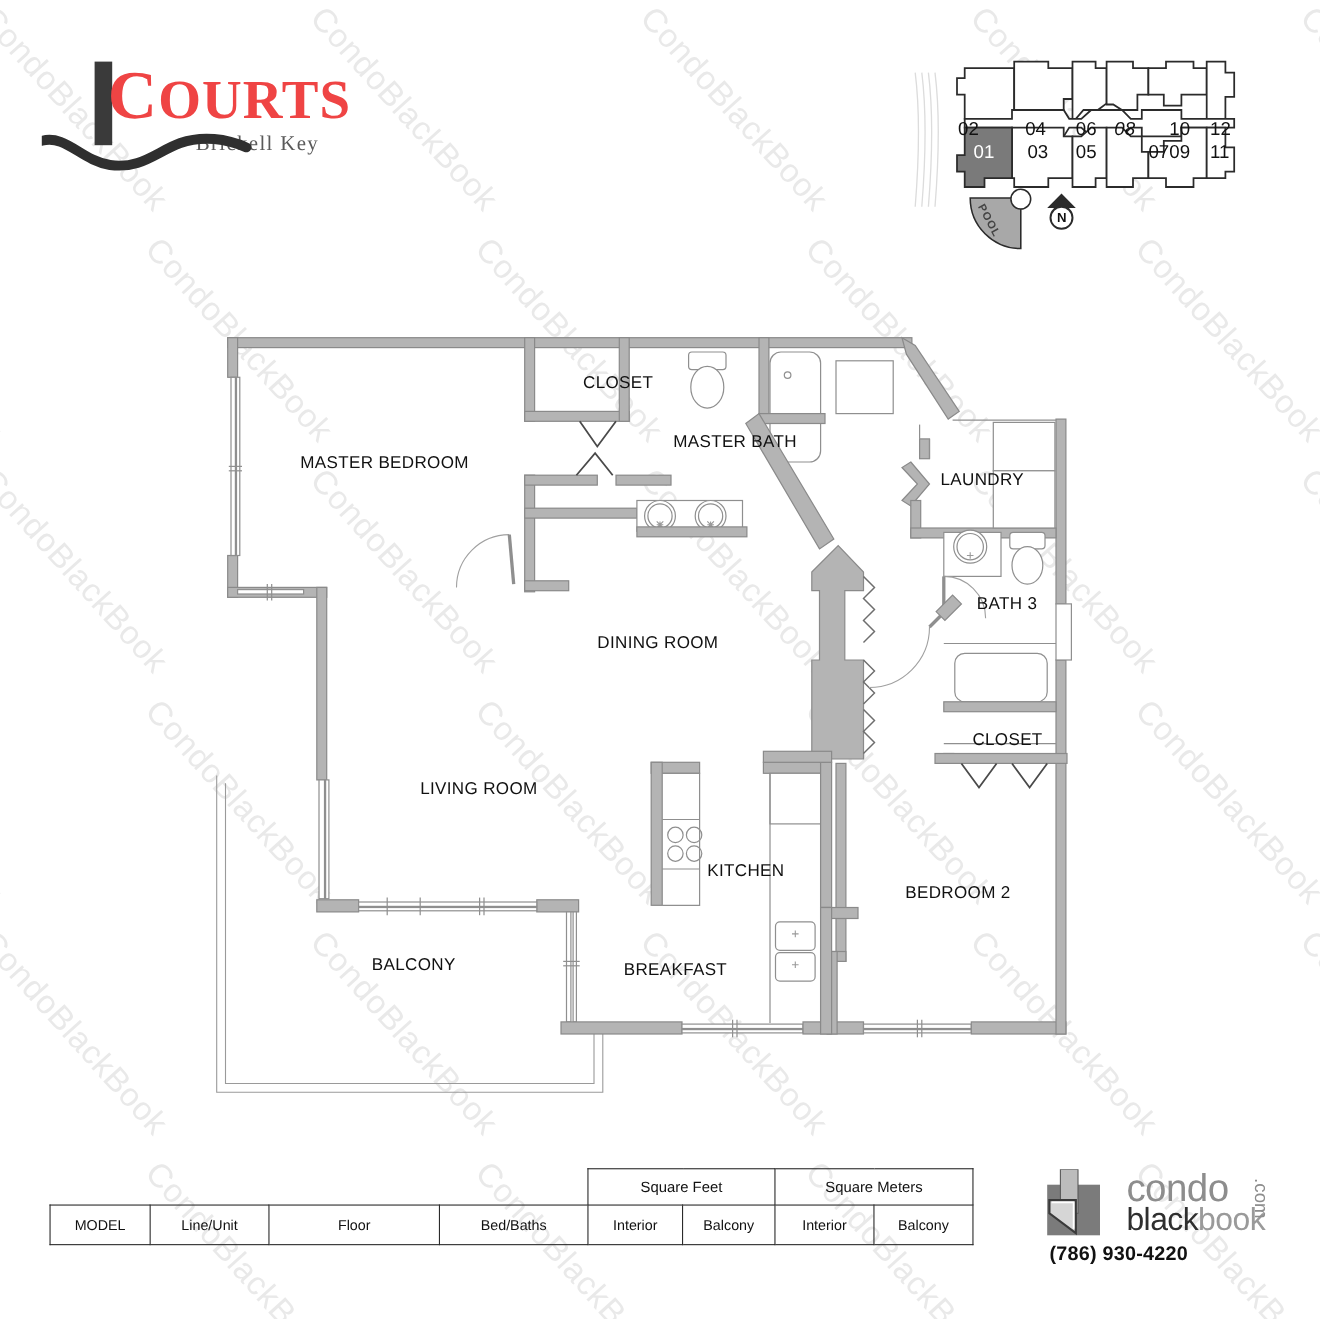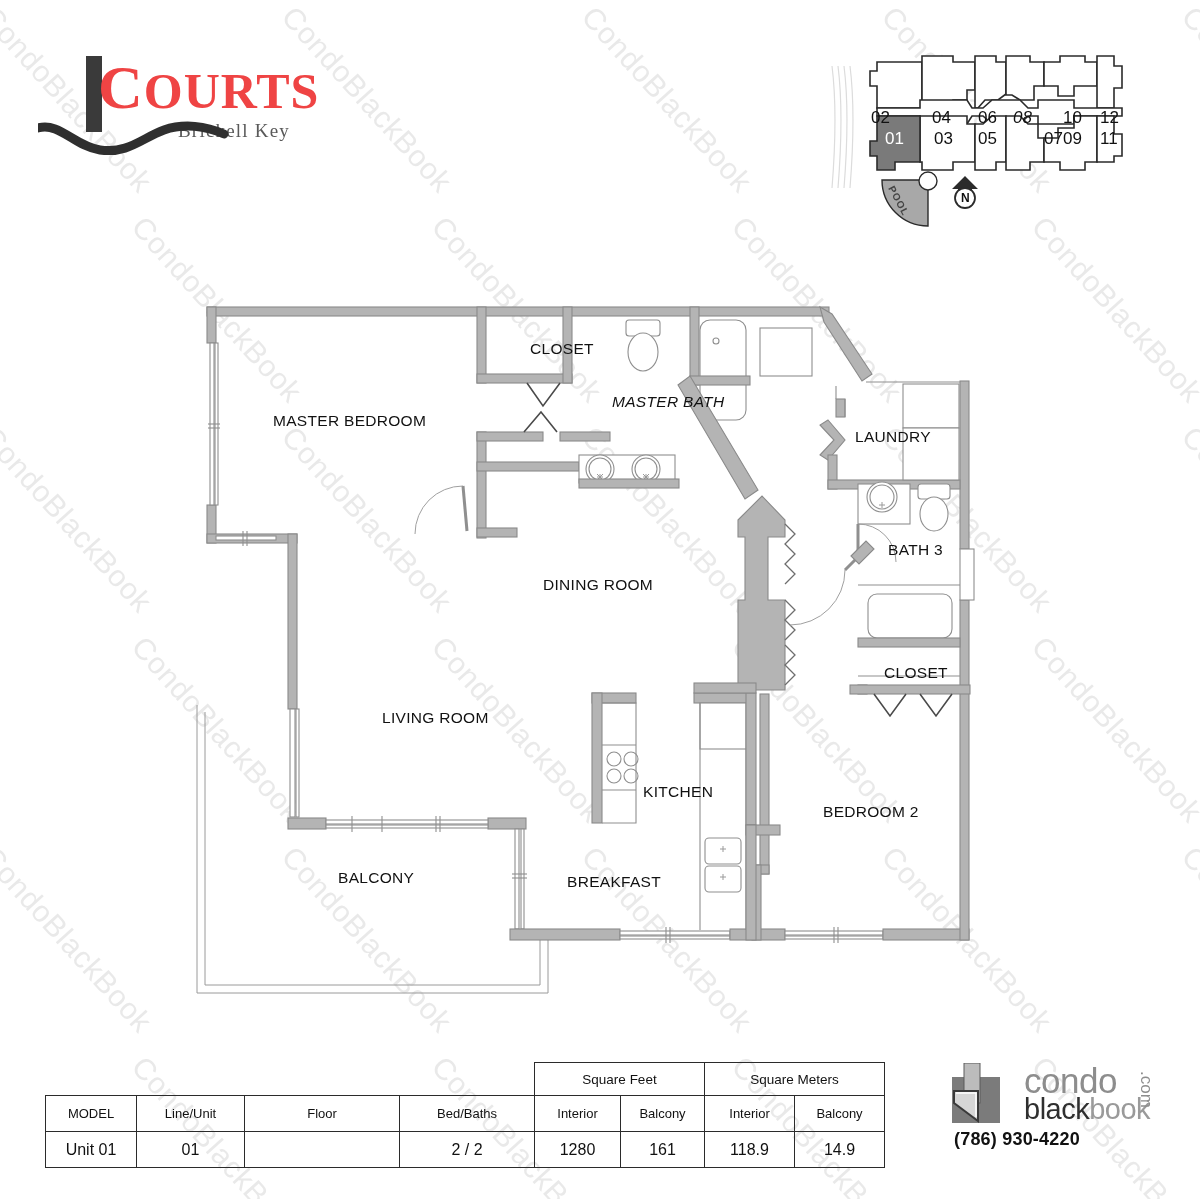--- a/index.html
+++ b/index.html
@@ -58,21 +58,21 @@
   
   #plan{position:absolute;left:0;top:0;width:1200px;height:1050px;z-index:10;}
   .rlabel{
     position:absolute;
     font-size:15.5px;
     color:#111;
     white-space:nowrap;
     letter-spacing:.3px;
     font-family:"Liberation Sans", sans-serif;
   }
-  .rlabel.two{line-height:19px;text-align:left;font-style:italic;}
+  .rlabel.two{line-height:19px;text-align:left;}
   
   #spec{
     position:absolute;left:45px;top:1062px;z-index:20;
     border-collapse:collapse;
     font-size:13px;
   }
   #spec td,#spec th{
     border:1.6px solid #2b2b2b;
     text-align:center;
     font-weight:normal;
@@ -478,30 +478,20 @@
   <tr>
     <td class="hdr" style="width:88px;">MODEL</td>
     <td class="hdr" style="width:105px;">Line/Unit</td>
     <td class="hdr" style="width:152px;">Floor</td>
     <td class="hdr" style="width:132px;">Bed/Baths</td>
     <td class="hdr" style="width:83px;">Interior</td>
     <td class="hdr" style="width:81px;">Balcony</td>
     <td class="hdr" style="width:87px;">Interior</td>
     <td class="hdr" style="width:87px;">Balcony</td>
   </tr>
-  <tr>
-    <td class="val">Unit 01</td>
-    <td class="val">01</td>
-    <td class="val"></td>
-    <td class="val">2 / 2</td>
-    <td class="val">1280</td>
-    <td class="val">161</td>
-    <td class="val">118.9</td>
-    <td class="val">14.9</td>
-  </tr>
 </tbody>
   </table>
 
 <div id="cbb">
   <svg width="72" height="66" viewBox="0 0 72 66" style="position:absolute;left:0;top:0;">
     <rect x="4" y="14" width="48" height="46" fill="#7b7b7b"></rect>
     <rect x="16" y="0" width="16" height="40" fill="#bcbcbc" stroke="#5a5a5a" stroke-width="1"></rect>
     <path d="M6,28 L30,28 L30,58 L6,40 Z" fill="#d6d6d6" stroke="#3a3a3a" stroke-width="2"></path>
     <path d="M8,30 L28,30 L28,54" fill="none" stroke="#ffffff" stroke-width="1.5"></path>
   </svg>

